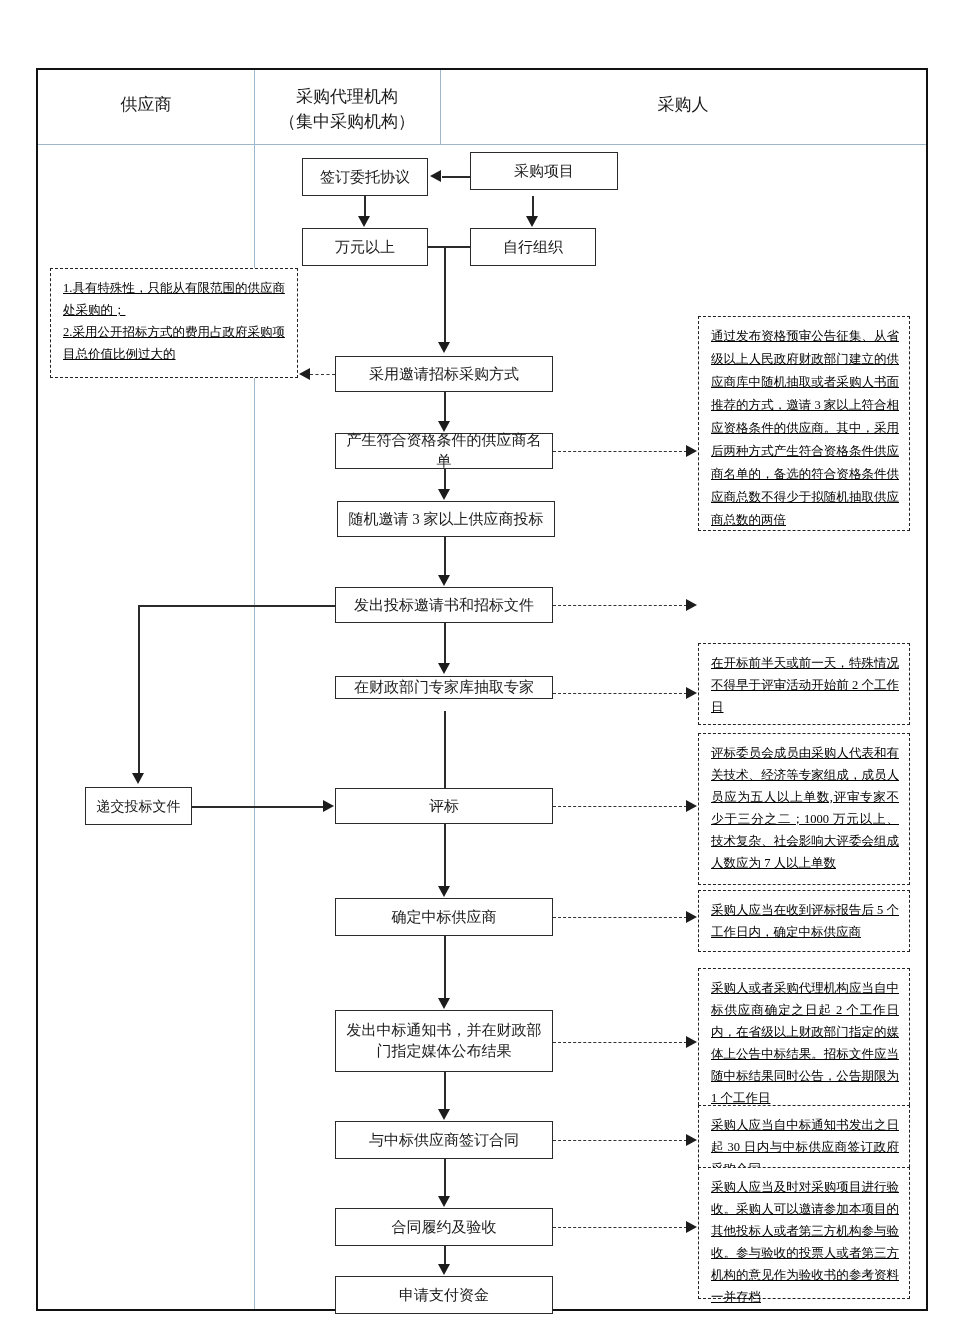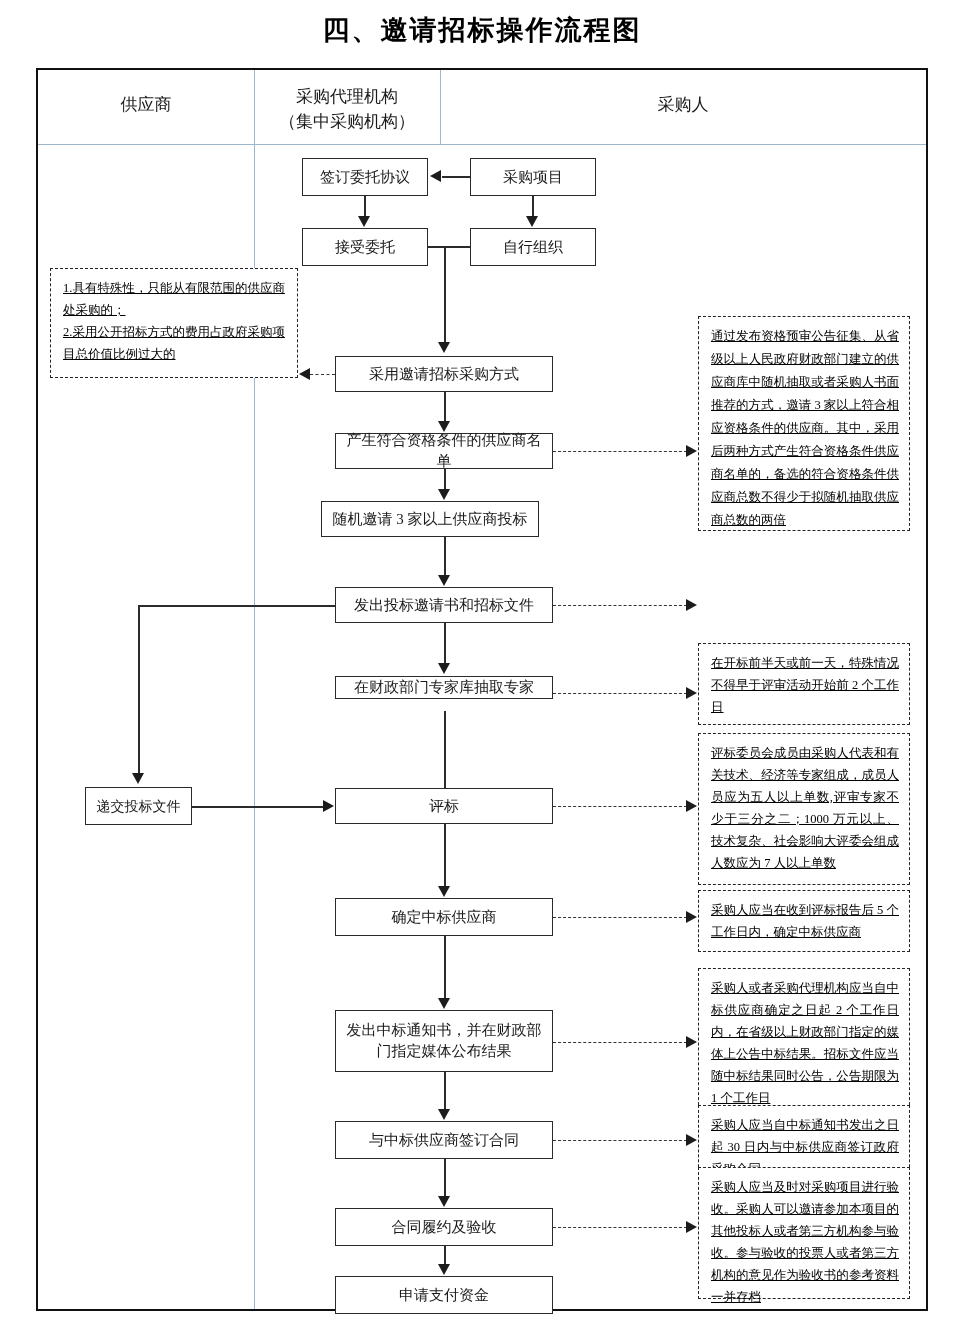--- a/index.html
+++ b/index.html
@@ -127,21 +127,20 @@
     position: absolute;
     height: 0;
     border-top: 1.6px dashed #333;
   }
 </style>
 </head>
 <body>
 
 <div id="page">
 
-  <div id="title">四、邀请招标操作流程图</div>
 
   <div id="frame">
 
     <div class="lane-v" style="left:216px; top:0; height:1239px;"></div>
     <div class="lane-v" style="left:402px; top:0; height:74px;"></div>
     <div class="lane-h" style="left:0; top:74px; width:888px;"></div>
 
     <div class="lane-head" style="left:216px; top:14px; width:186px;">
       <div>采购代理机构</div>
       <div>（集中采购机构）</div>
@@ -149,29 +148,29 @@
     <div class="lane-head" style="left:0px; top:22px; width:216px;">
       <span>供应商</span>
     </div>
     <div class="lane-head" style="left:402px; top:22px; width:486px;">
       <span>采购人</span>
     </div>
 
     <div class="box" style="left:264px; top:88px; width:126px; height:38px;">
       <span>签订委托协议</span>
     </div>
-    <div class="box" style="left:432px; top:88px; width:126px; height:38px;font-family:Liberation Serif, serif;">
+    <div class="box" style="left:432px; top:82px; width:148px; height:38px;font-family:Liberation Serif, serif;">
       <span>采购项目</span>
     </div>
 
     <div class="hline" style="left:404px; top:106px; width:28px;"></div>
     <div class="arrow-left" style="left:392px; top:100px;"></div>
 
     <div class="box" style="left:264px; top:158px; width:126px; height:38px;">
-      <span>接受委托</span>
+      <span>万元以上</span>
     </div>
     <div class="box" style="left:432px; top:158px; width:126px; height:38px;">
       <span>自行组织</span>
     </div>
 
     <div class="vline" style="left:326px; top:126px; height:21px;"></div>
     <div class="arrow-down" style="left:320px; top:146px;"></div>
 
     <div class="vline" style="left:494px; top:126px; height:21px;"></div>
     <div class="arrow-down" style="left:488px; top:146px;"></div>
@@ -200,21 +199,21 @@
     </div>
 
     <div class="note" style="left:660px; top:246px; width:212px; height:215px; line-height:23px;">
       <span>通过发布资格预审公告征集、从省级以上人民政府财政部门建立的供应商库中随机抽取或者采购人书面推荐的方式，邀请 3 家以上符合相应资格条件的供应商。其中，采用后两种方式产生符合资格条件供应商名单的，备选的符合资格条件供应商总数不得少于拟随机抽取供应商总数的两倍</span>
     </div>
     <div class="dashline" style="left:515px; top:381px; width:134px;"></div>
     <div class="arrow-right" style="left:648px; top:375px;"></div>
 
     <div class="vline" style="left:406px; top:399px; height:24px;"></div>
     <div class="arrow-down" style="left:400px; top:419px;"></div>
-    <div class="box" style="left:283px; top:431px; width:218px; height:36px;">
+    <div class="box" style="left:299px; top:431px; width:218px; height:36px;">
       <span>随机邀请 3 家以上供应商投标</span>
     </div>
 
     <div class="vline" style="left:406px; top:467px; height:42px;"></div>
     <div class="arrow-down" style="left:400px; top:505px;"></div>
     <div class="box" style="left:297px; top:517px; width:218px; height:36px;text-align:right;">
       <span>发出投标邀请书和招标文件</span>
     </div>
 
     <div class="dashline" style="left:515px; top:535px; width:134px;"></div>

